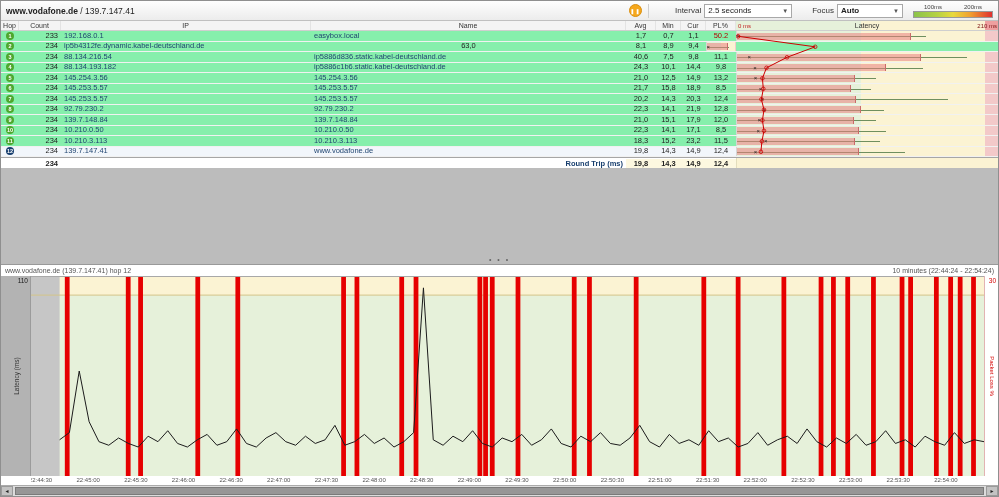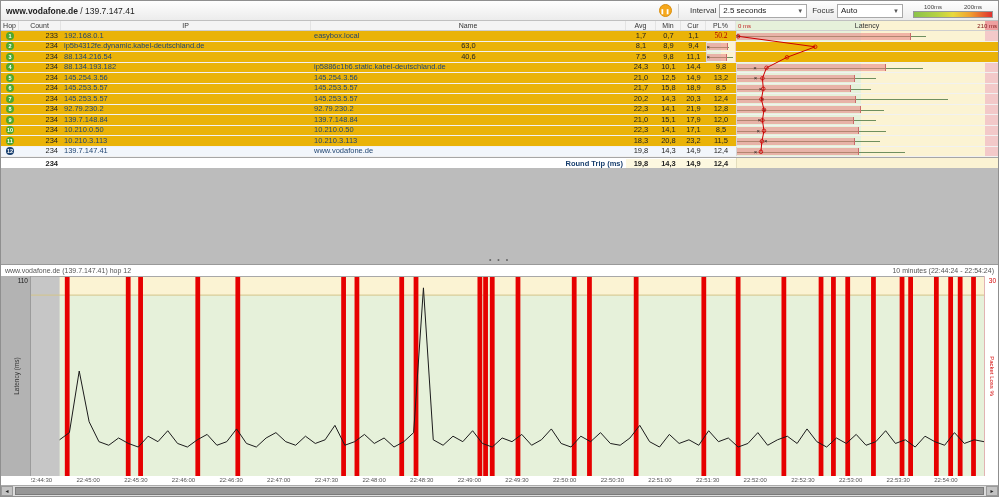--- a/index.html
+++ b/index.html
@@ -6,47 +6,47 @@
   body{font-family:"Liberation Sans",sans-serif;background:#bdbdbd;overflow:hidden;}
   .app{width:999px;height:497px;display:flex;flex-direction:column;border:1px solid #8f8f8f;background:#bcbcbc;}
 
   
   .toolbar{flex:0 0 20px;display:flex;align-items:center;background:linear-gradient(#fefefe,#ececec);border-bottom:1px solid #c0c0c0;padding:0 5px;}
   .title{font-size:8.5px;color:#222;white-space:nowrap;}
   .title b{font-weight:bold;}
   .spacer{flex:1;}
   .pause-btn{width:13px;height:13px;border-radius:50%;background:#f6a81c;border:1px solid #d98f10;color:#fff;font-size:5px;display:flex;align-items:center;justify-content:center;cursor:pointer;letter-spacing:1px;}
   .vsep{width:1px;height:14px;background:#cfcfcf;margin:0 6px;}
-  .tool-label{color:#333;margin:0 3px 0 5px;font-size:8px;text-align:center;}
+  .tool-label{color:#333;margin:0 3px 0 20px;font-size:8px;text-align:center;}
   .select{display:flex;align-items:center;justify-content:space-between;width:88px;height:14px;border:1px solid #a8a8a8;background:#fff;font-size:8px;padding:0 3px;color:#222;cursor:pointer;}
-  .select.small{width:66px;}
+  .select.small{width:66px;font-weight:bold;}
   .select .caret{font-size:6px;color:#555;}
   .legend{margin-left:10px;width:80px;}
   .legend-labels{display:flex;justify-content:space-around;font-size:6px;color:#444;line-height:7px;}
   .legend-bar{height:7px;border:1px solid #999;background:linear-gradient(to right,#8bc34a 0%,#b6d244 30%,#e8d93c 50%,#f0a030 72%,#e03030 100%);}
 
   
   .grid-cols{display:grid;grid-template-columns:18px 42px 250px 315px 30px 25px 25px 30px 1fr;}
   .thead{flex:0 0 10px;background:#f4f4f4;border-bottom:1px solid #cfcfcf;font-size:7px;color:#333;}
   .thead .c{display:flex;align-items:center;justify-content:center;border-right:1px solid #e3e3e3;overflow:hidden;white-space:nowrap;}
   .thead .c.lat-h{position:relative;border-right:none;background:linear-gradient(to right,#e6f1da 0,#e6f1da 47.6%,#fbf3d3 47.6%,#fbf3d3 95.2%,#ee9f9f 95.2%,#ee9f9f 100%);}
   .lat-h .zl{position:absolute;left:2px;color:#c32020;font-size:6px;}
   .lat-h .zr{position:absolute;right:1px;color:#7d1414;font-size:6px;}
 
   .rows{flex:0 0 126px;position:relative;background:#fff;}
-  .trow{height:10.5px;font-size:7.5px;align-items:center;border-bottom:1px solid #f1f1f1;background:#eab308;cursor:default;}
+  .trow{height:10.5px;font-size:7.5px;align-items:center;border-bottom:1px solid #f1f1f1;background:#86efac;cursor:default;}
   .trow.target{background:#f2f6fb;}
   .trow .c{padding:0 3px;white-space:nowrap;overflow:hidden;line-height:10px;}
   .hopc{display:flex;justify-content:center;padding:0!important;}
   .badge{display:inline-flex;width:8px;height:8px;border-radius:50%;background:#4ea72e;color:#fff;font-size:5.5px;align-items:center;justify-content:center;font-weight:bold;}
   .badge.tgt{background:#173e6e;}
   .count{text-align:right;color:#222;}
   .ipc,.namec{color:#1f4470;}
   .numc{text-align:center;color:#222;}
-  .plc.alert{color:#b00000;font-family:Liberation Serif, serif;}
+  .plc.alert{color:#b00000;}
   .latc{position:relative;height:100%;padding:0!important;border-left:1px solid #d6d6d6;background:linear-gradient(to right,#e6f1da 0,#e6f1da 47.6%,#fbf3d3 47.6%,#fbf3d3 95.2%,#f3c9c9 95.2%,#f3c9c9 100%);}
   .latc .whisker{position:absolute;left:0;top:5px;height:1px;background:#6f8f5f;}
   .latc .bar{position:absolute;left:0;top:1.5px;height:7px;background:rgba(233,128,128,0.55);border-right:1px solid #c96a6a;}
   .latc .xmark{position:absolute;top:0;font-size:6px;color:#222;transform:translateX(-50%);line-height:10px;}
   #trace-line{position:absolute;top:0;left:735px;right:0;height:126px;pointer-events:none;}
 
   .summary{flex:0 0 11px;border-top:1px solid #a6a6a6;background:#fff;font-size:7.5px;font-weight:bold;align-items:center;}
   .summary .c{padding:0 3px;white-space:nowrap;overflow:hidden;}
   .summary .rt{color:#173e6e;text-align:right;}
   .summary .numc{background:#fdf8e0;}
@@ -161,20 +161,21 @@
           <div class="bar" style="width:71.4%"></div>
           <span class="xmark" style="left:4.2%">×</span>
         </div>
       </div>
       <div class="trow grid-cols">
         <div class="c hopc">
           <span class="badge">3</span>
         </div>
         <div class="c count">234</div>
         <div class="c ipc">88.134.216.54</div>
+        <div class="c namec">ip5886d836.static.kabel-deutschland.de</div>
         <div class="c numc">40,6</div>
         <div class="c numc">7,5</div>
         <div class="c numc">9,8</div>
         <div class="c numc plc">11,1</div>
         <div class="latc">
           <div class="whisker" style="width:88.1%"></div>
           <div class="bar" style="width:70.5%"></div>
           <span class="xmark" style="left:4.7%">×</span>
         </div>
       </div>
@@ -298,21 +299,21 @@
         </div>
       </div>
       <div class="trow grid-cols">
         <div class="c hopc">
           <span class="badge">11</span>
         </div>
         <div class="c count">234</div>
         <div class="c ipc">10.210.3.113</div>
         <div class="c namec">10.210.3.113</div>
         <div class="c numc">18,3</div>
-        <div class="c numc">20,8</div>
+        <div class="c numc">15,2</div>
         <div class="c numc">23,2</div>
         <div class="c numc plc">11,5</div>
         <div class="latc">
           <div class="whisker" style="width:54.8%"></div>
           <div class="bar" style="width:45.2%"></div>
           <span class="xmark" style="left:11.0%">×</span>
         </div>
       </div>
       <div class="trow grid-cols target">
         <div class="c hopc">

